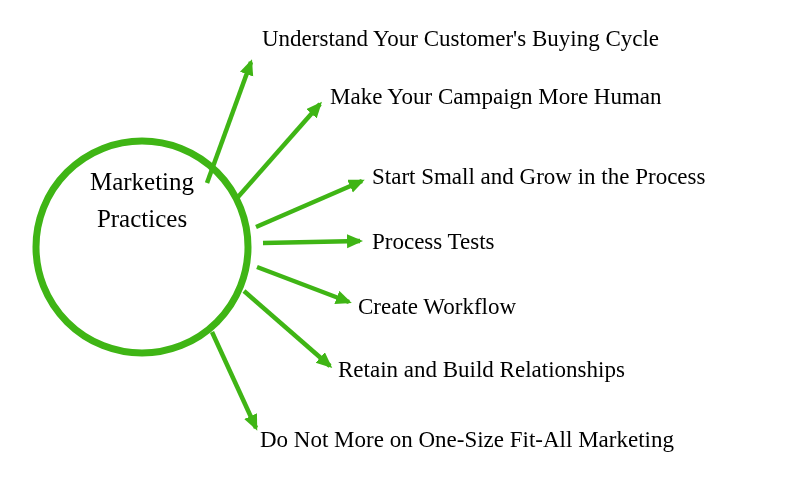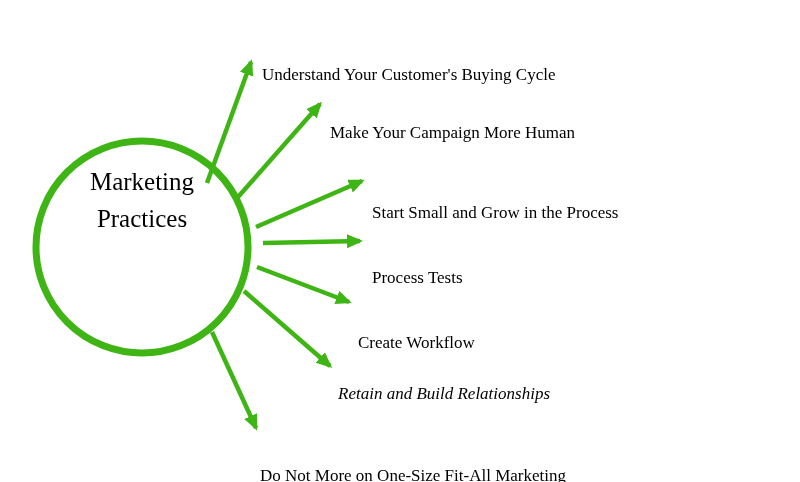--- a/index.html
+++ b/index.html
@@ -43,31 +43,30 @@
     width: 220px;
     text-align: center;
     color: var(--text);
     font-size: 25px;
     line-height: 37px;
     font-weight: 400;
   }
   .label {
     position: absolute;
     color: var(--text);
-    font-size: 17px;
+    font-size: 23px;
     line-height: 26px;
     white-space: nowrap;
-    margin-top: 36px;
   }
   .label-1 { left: 262px; top: 26px; }
   .label-2 { left: 330px; top: 84px; text-align: center; }
   .label-3 { left: 372px; top: 164px; }
   .label-4 { left: 372px; top: 229px; }
   .label-5 { left: 358px; top: 294px; }
-  .label-6 { left: 338px; top: 345px; font-style: italic; }
+  .label-6 { left: 338px; top: 357px; }
   .label-7 { left: 260px; top: 427px; }
 </style>
 </head>
 <body>
 
 <div class="canvas">
 
   <svg class="graphics" viewBox="0 0 800 482" xmlns="http://www.w3.org/2000/svg">
     <defs>
       <marker id="arrow" markerUnits="userSpaceOnUse" markerWidth="20" markerHeight="16" refX="13" refY="7" orient="auto">

